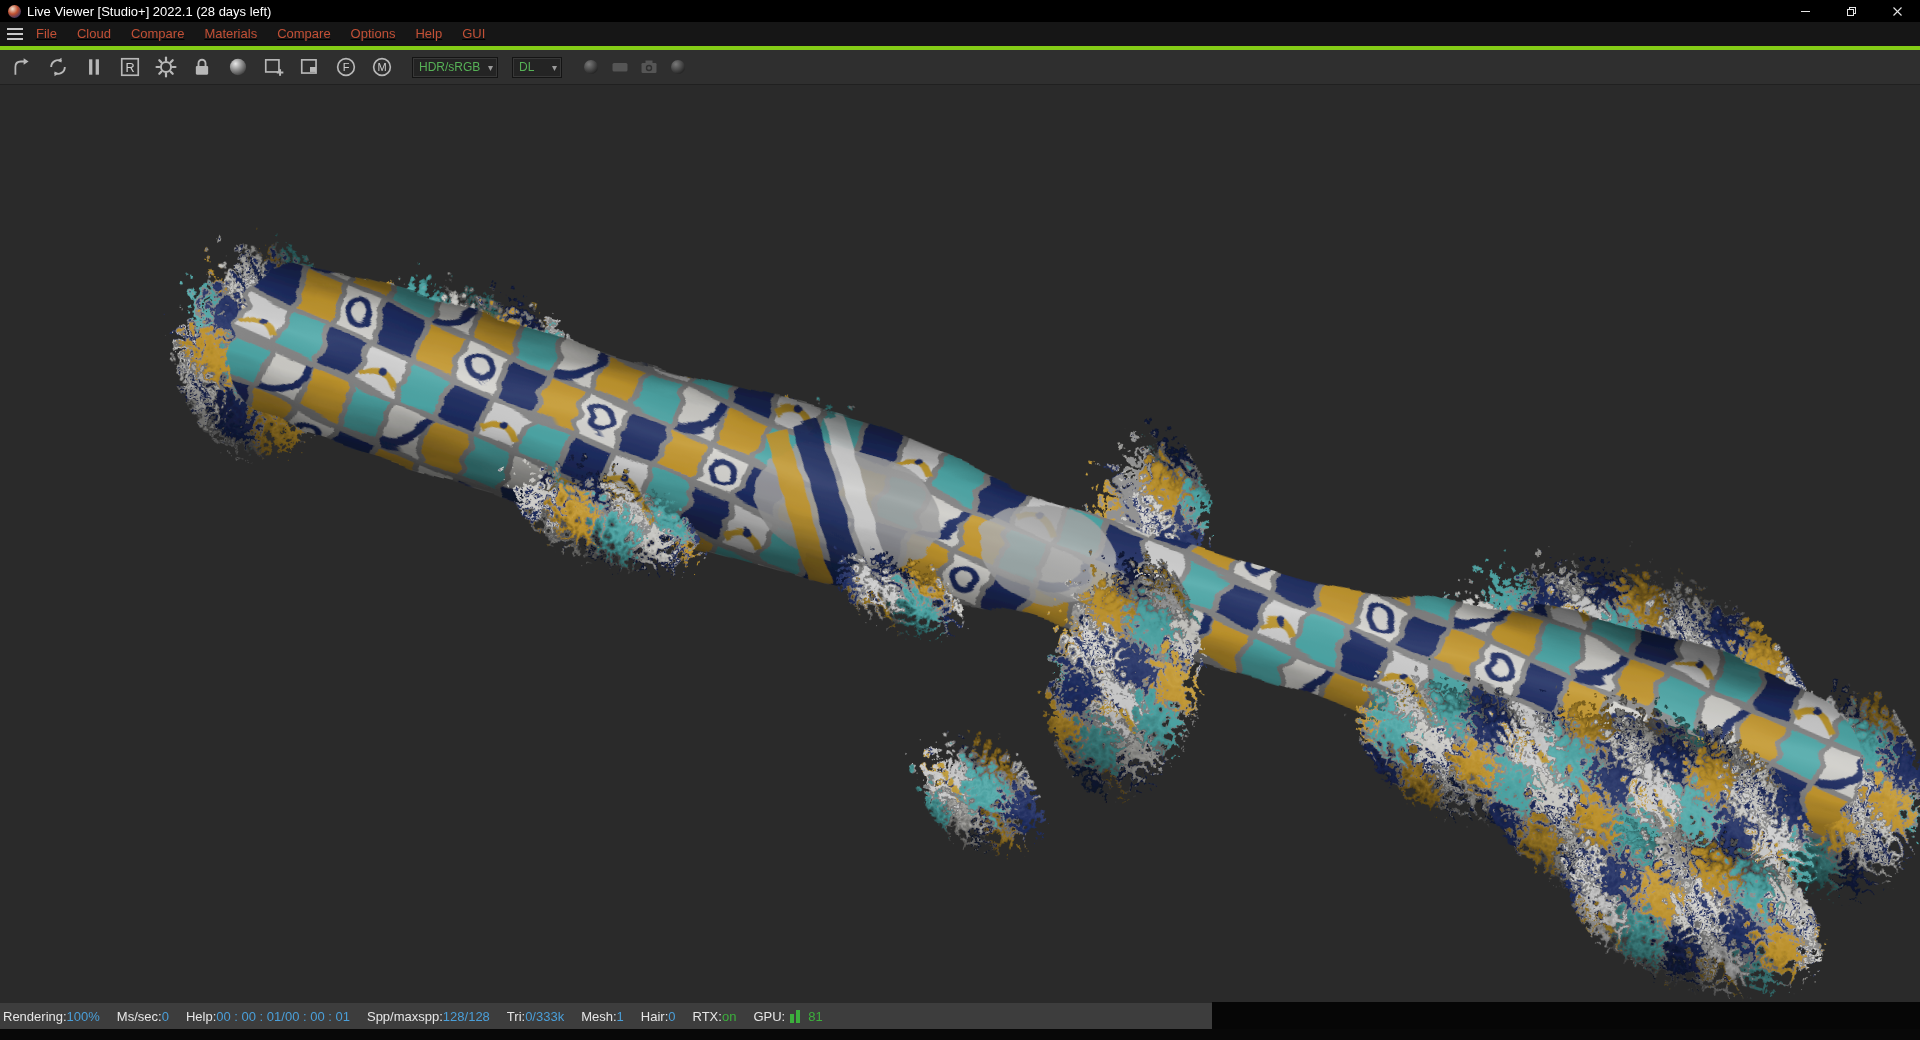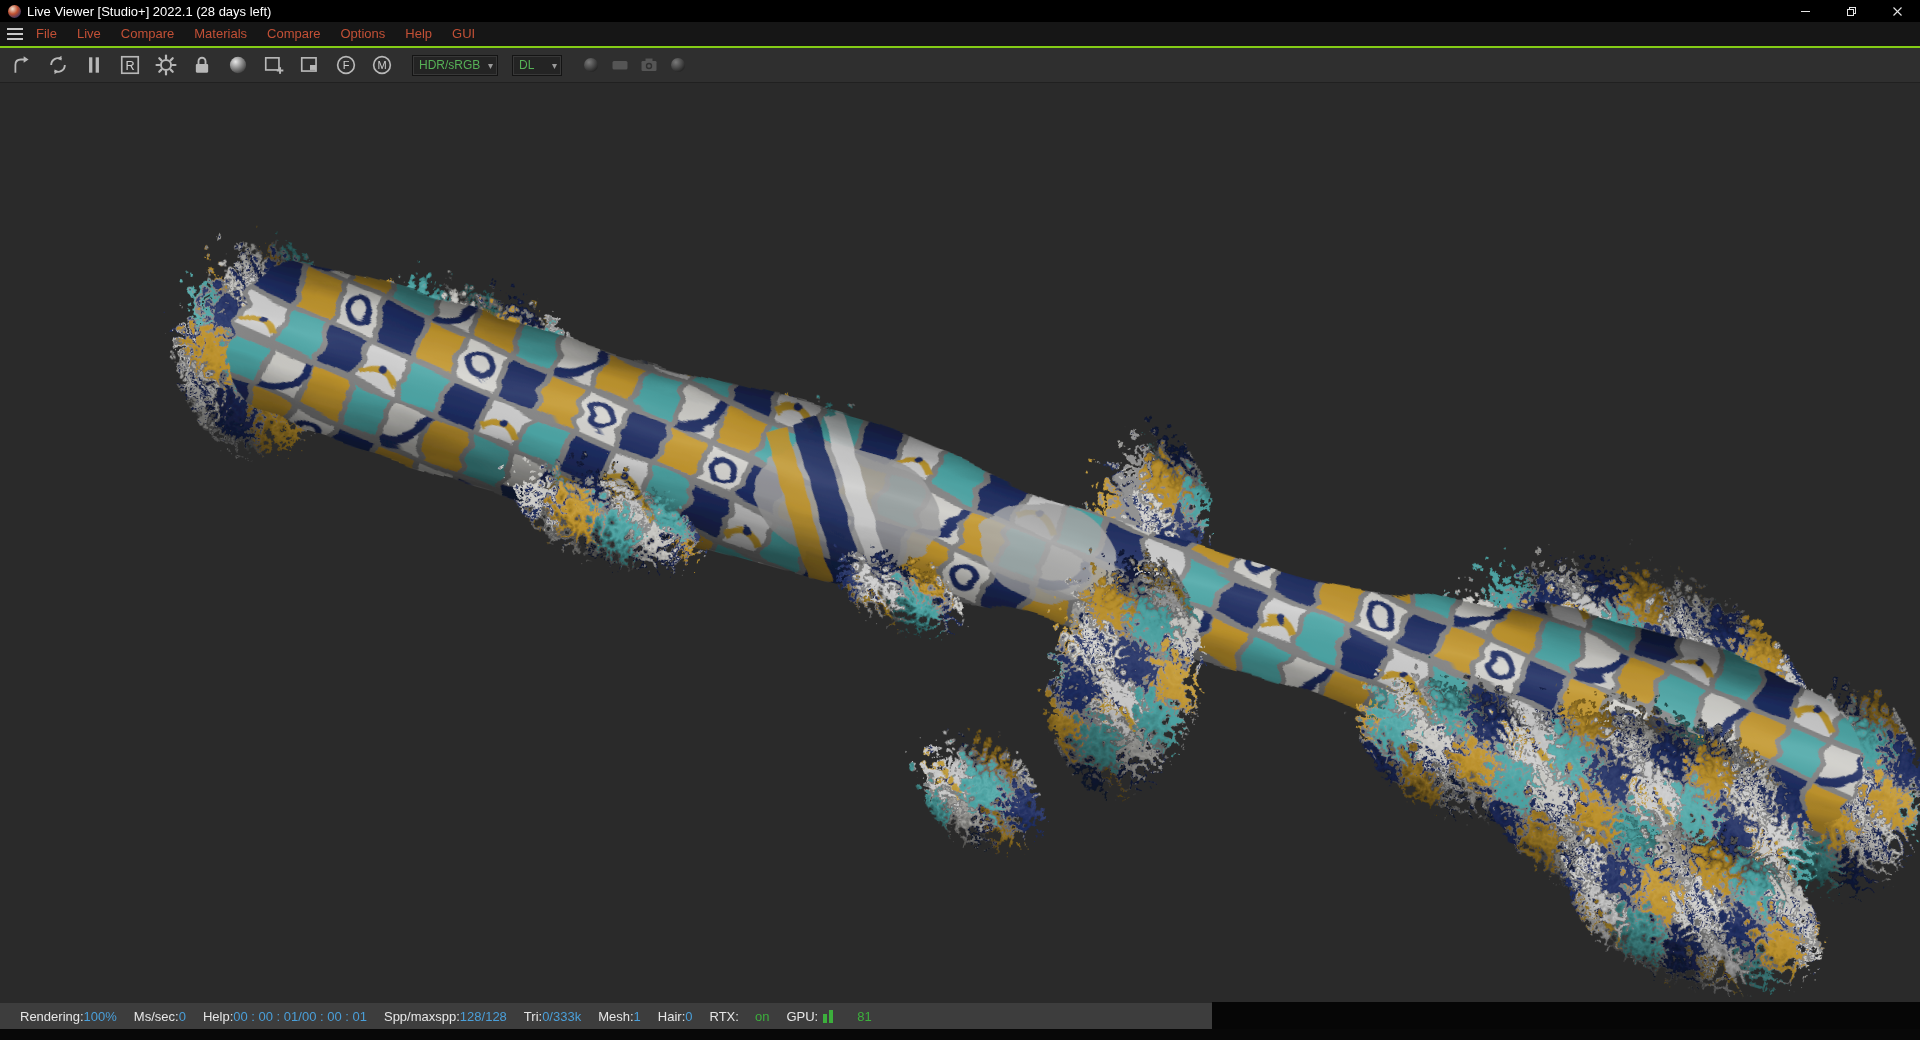--- a/index.html
+++ b/index.html
@@ -9,21 +9,21 @@
 
   
   .titlebar{height:22px;background:#000;display:flex;align-items:center;flex:0 0 auto;}
   .app-icon{width:15px;height:15px;margin:0 5px 0 7px;display:flex;align-items:center;}
   .title{color:#ffffff;font-size:13px;white-space:nowrap;}
   .tb-spacer{flex:1;}
   .winbtn{width:46px;height:22px;display:flex;align-items:center;justify-content:center;cursor:default;}
   .winbtn svg{display:block;}
 
   
-  .menubar{height:24px;background:#161616;display:flex;align-items:center;flex:0 0 auto;border-bottom:2px solid #84cc16;}
+  .menubar{height:24px;background:#161616;display:flex;align-items:center;flex:0 0 auto;border-bottom:4px solid #84cc16;text-decoration:underline;}
   .hamburger{width:26px;height:24px;display:flex;flex-direction:column;justify-content:center;gap:3px;padding-left:7px;box-sizing:border-box;}
   .hamburger i{display:block;width:16px;height:2px;background:#c9c9c9;}
   .menu-item{color:var(--menu-text,#c25036);font-size:13px;padding:0 10px;line-height:24px;white-space:nowrap;}
 
   
   .toolbar{height:34px;background:#2f2f2f;display:flex;align-items:center;flex:0 0 auto;padding-left:4px;border-bottom:1px solid #202020;}
   .tb-icon{width:36px;height:30px;display:flex;align-items:center;justify-content:center;}
   .tb-icon svg{display:block;}
   .tb-icon svg text{font-family:"Liberation Sans",sans-serif;}
   .tb-select{height:21px;background:#242424;border:1px solid #141414;box-shadow:inset 0 0 0 1px #383838;
@@ -35,26 +35,26 @@
   .tb-dim-group{display:flex;margin-left:14px;}
   .tb-dim-group .tb-icon{width:29px;}
 
   
   .viewport{flex:1 1 auto;background:#2a2a2a;position:relative;overflow:hidden;}
   .render{position:absolute;left:0;top:0;filter:brightness(.95) saturate(.95);}
 
   
   .statusbar{height:27px;display:flex;flex:0 0 auto;}
   .status-left{width:1212px;background:#3d3d3d;border-top:1px solid #2a2a2a;display:flex;align-items:center;
-               padding-left:20px;box-sizing:border-box;white-space:nowrap;}
+               padding-left:3px;box-sizing:border-box;white-space:nowrap;}
   .status-right{flex:1;background:#060606;}
   .seg{display:flex;align-items:center;margin-right:17px;font-size:13px;}
   .seg .lbl{color:#e6e6e6;}
   .seg .val{}
-  .seg.tight .val{margin-left:16px;}
+  .seg.tight .val{margin-left:0;}
   .val.blue{color:var(--value-blue,#4a9fd9);}
   .val.green{color:var(--value-green,#3caf3c);}
   .gpu-bars{display:inline-flex;align-items:flex-end;gap:2px;height:13px;margin:0 8px 0 5px;}
   .gpu-bars i{display:block;width:4px;background:var(--value-green,#3caf3c);}
   .gpu-bars i:nth-child(1){height:9px;}
   .gpu-bars i:nth-child(2){height:13px;}
   .bottom-strip{height:11px;background:#080808;flex:0 0 auto;}
 </style>
 </head>
 <body>
@@ -110,21 +110,21 @@
     </span>
   </header>
 
   <nav class="menubar">
     <span class="hamburger">
         <i></i>
         <i></i>
         <i></i>
       </span>
     <span class="menu-item">File</span>
-    <span class="menu-item">Live</span>
+    <span class="menu-item">Cloud</span>
     <span class="menu-item">Compare</span>
     <span class="menu-item">Materials</span>
     <span class="menu-item">Compare</span>
     <span class="menu-item">Options</span>
     <span class="menu-item">Help</span>
     <span class="menu-item">GUI</span>
   </nav>
 
   <div class="toolbar">
 

